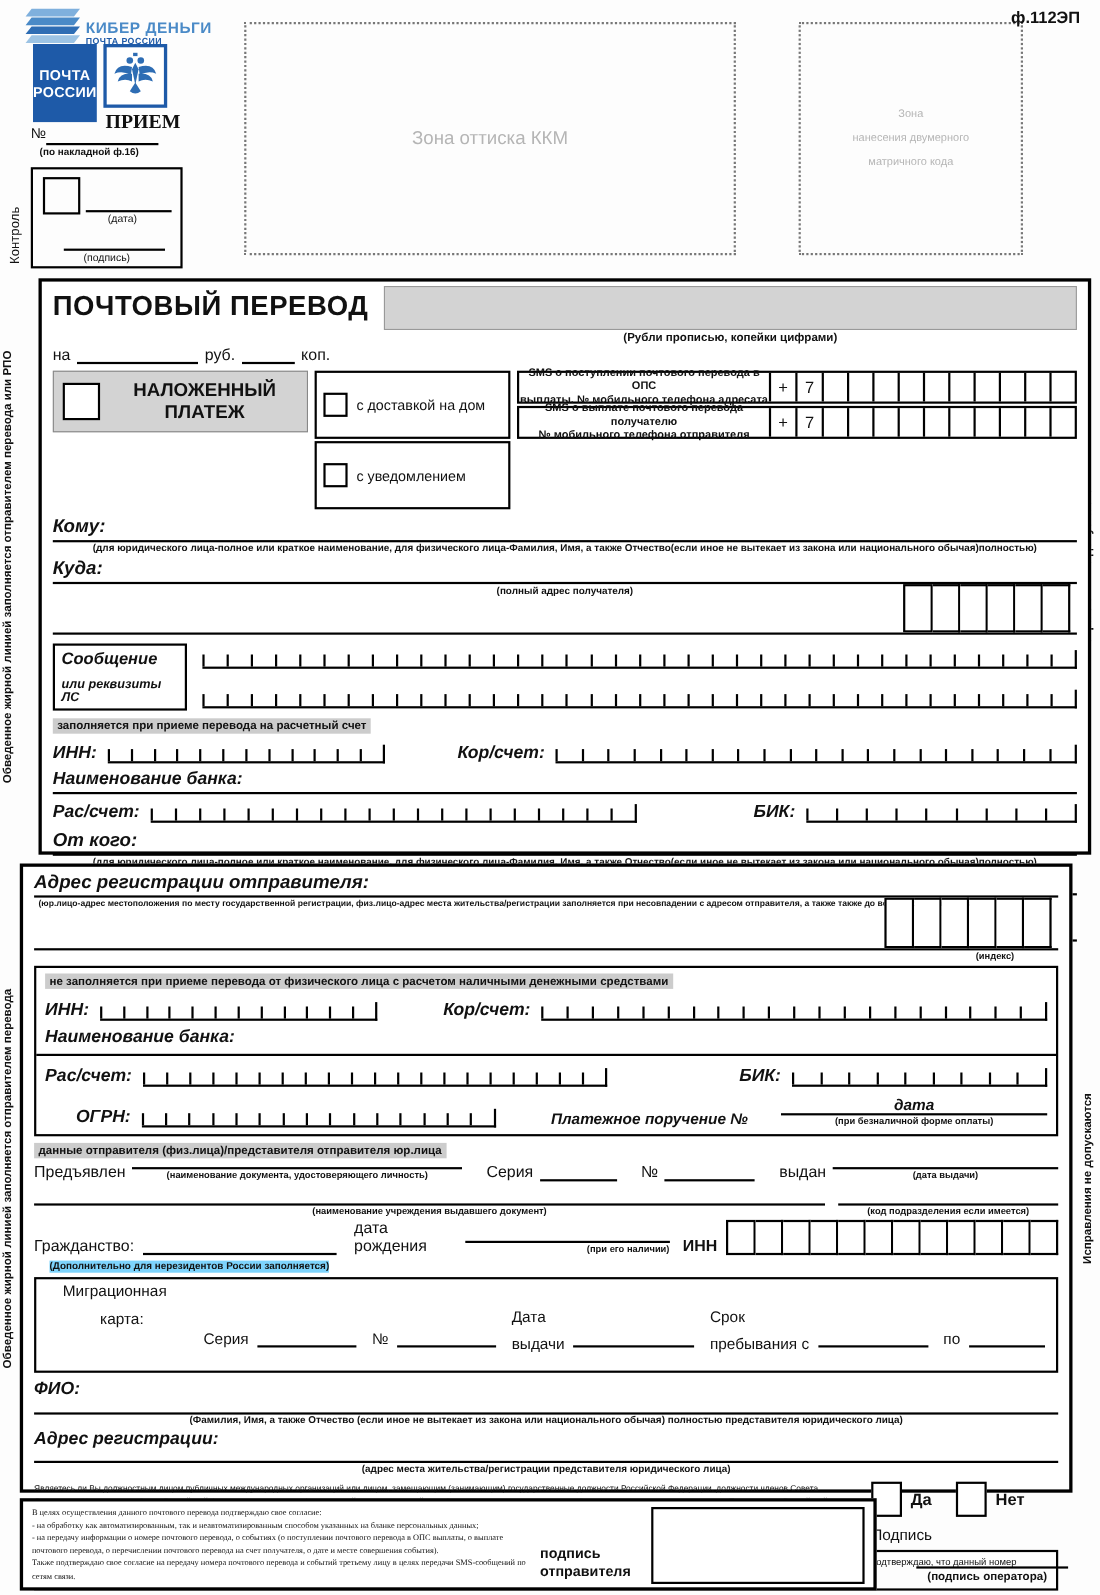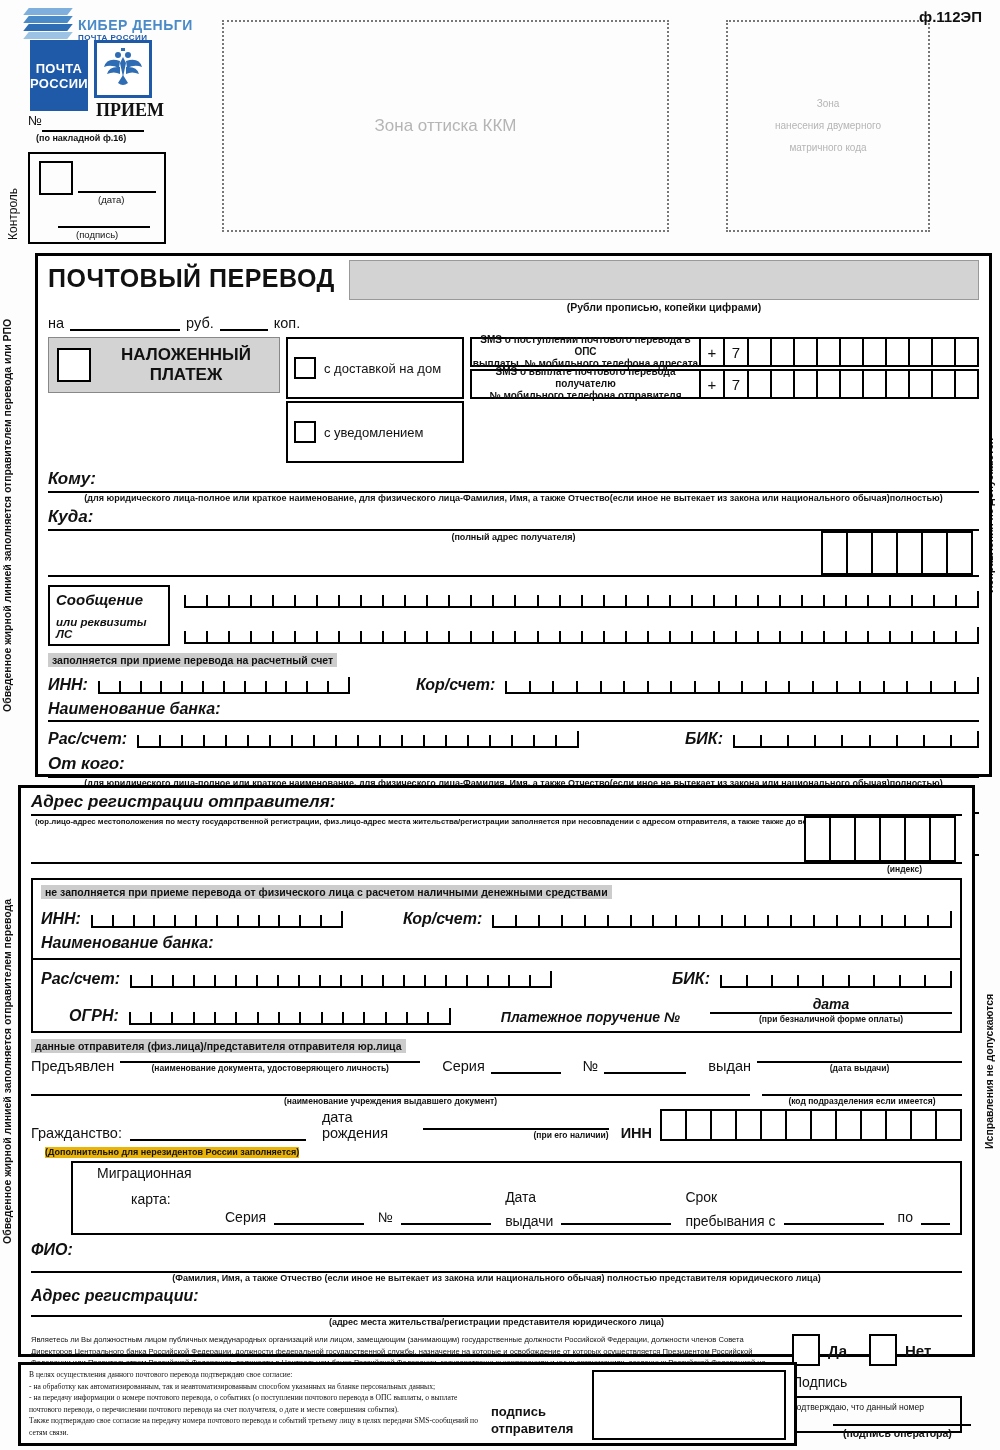--- a/index.html
+++ b/index.html
@@ -92,21 +92,21 @@
   .combcol{flex:1;display:flex;flex-direction:column;justify-content:space-between;padding:6px 0 2px 0;}
   .inlrow{display:flex;align-items:flex-end;gap:10px;margin-top:10px;}
   .lwrap{display:flex;flex-direction:column;}
   .lwrap .hint{text-align:center;font-size:8.5px;}
   
   .b2title{font-size:17px;font-weight:bold;font-style:italic;}
   .b2hintline{font-size:7.8px;font-weight:bold;}
   .bankouter{border:2.5px solid #000;margin-top:14px;padding:2px 8px 6px 8px;}
   .bankdiv{border-top:2.5px solid #000;margin:6px -8px 0 -8px;}
   .paylbl{font-weight:bold;font-style:italic;font-size:14px;}
-  .migbox{border:2.5px solid #000;margin-top:2px;padding:2px 10px 8px 24px;font-size:14px;margin-left:40px;}
+  .migbox{border:2.5px solid #000;margin-top:2px;padding:2px 10px 21px 24px;font-size:14px;}
   .pep{display:flex;margin-top:6px;gap:10px;}
   .peptxt{flex:1;font-size:7.6px;line-height:11.5px;}
   .pepright{width:170px;font-size:15px;font-weight:bold;}
   .pepright .chk{width:24px;height:28px;}
   .consent{border:2px solid #000;margin-top:6px;display:flex;gap:10px;padding:3px 8px;align-items:flex-start;}
   .consent .chk{width:20px;height:20px;margin-top:3px;flex:none;}
   .consenttxt{font-size:8.6px;line-height:12.5px;}
   
   .fine{font-size:7.6px;line-height:11.5px;width:452px;font-family:"Liberation Serif",serif;}
   .sndsign{position:absolute;left:470px;top:38px;font-weight:bold;font-size:13px;line-height:17px;}
@@ -637,21 +637,21 @@
           <span></span>
           <span></span>
           <span></span>
           <span></span>
           <span></span>
           <span></span>
           <span></span>
         </div>
     </div>
 
-    <div class="hint" style="margin:2px 0 0 14px;display:inline-block;background:#eab308;position:relative;z-index:2">(Дополнительно для нерезидентов России заполняется)</div>
+    <div class="hint" style="margin:2px 0 0 14px;display:inline-block;background:#7dd3fc;position:relative;z-index:2">(Дополнительно для нерезидентов России заполняется)</div>
     <div class="migbox">
       <div class="inlrow" style="margin-top:0;gap:8px;align-items:flex-start">
         <div style="width:120px">
           <div>Миграционная</div>
           <div style="margin:10px 0 0 34px">карта:</div>
         </div>
         <div class="inlrow" style="flex:1;margin-top:24px;gap:8px">
           <span>Серия</span>
           <span class="wl" style="width:90px"></span>
           <span style="margin-left:6px">№</span>

